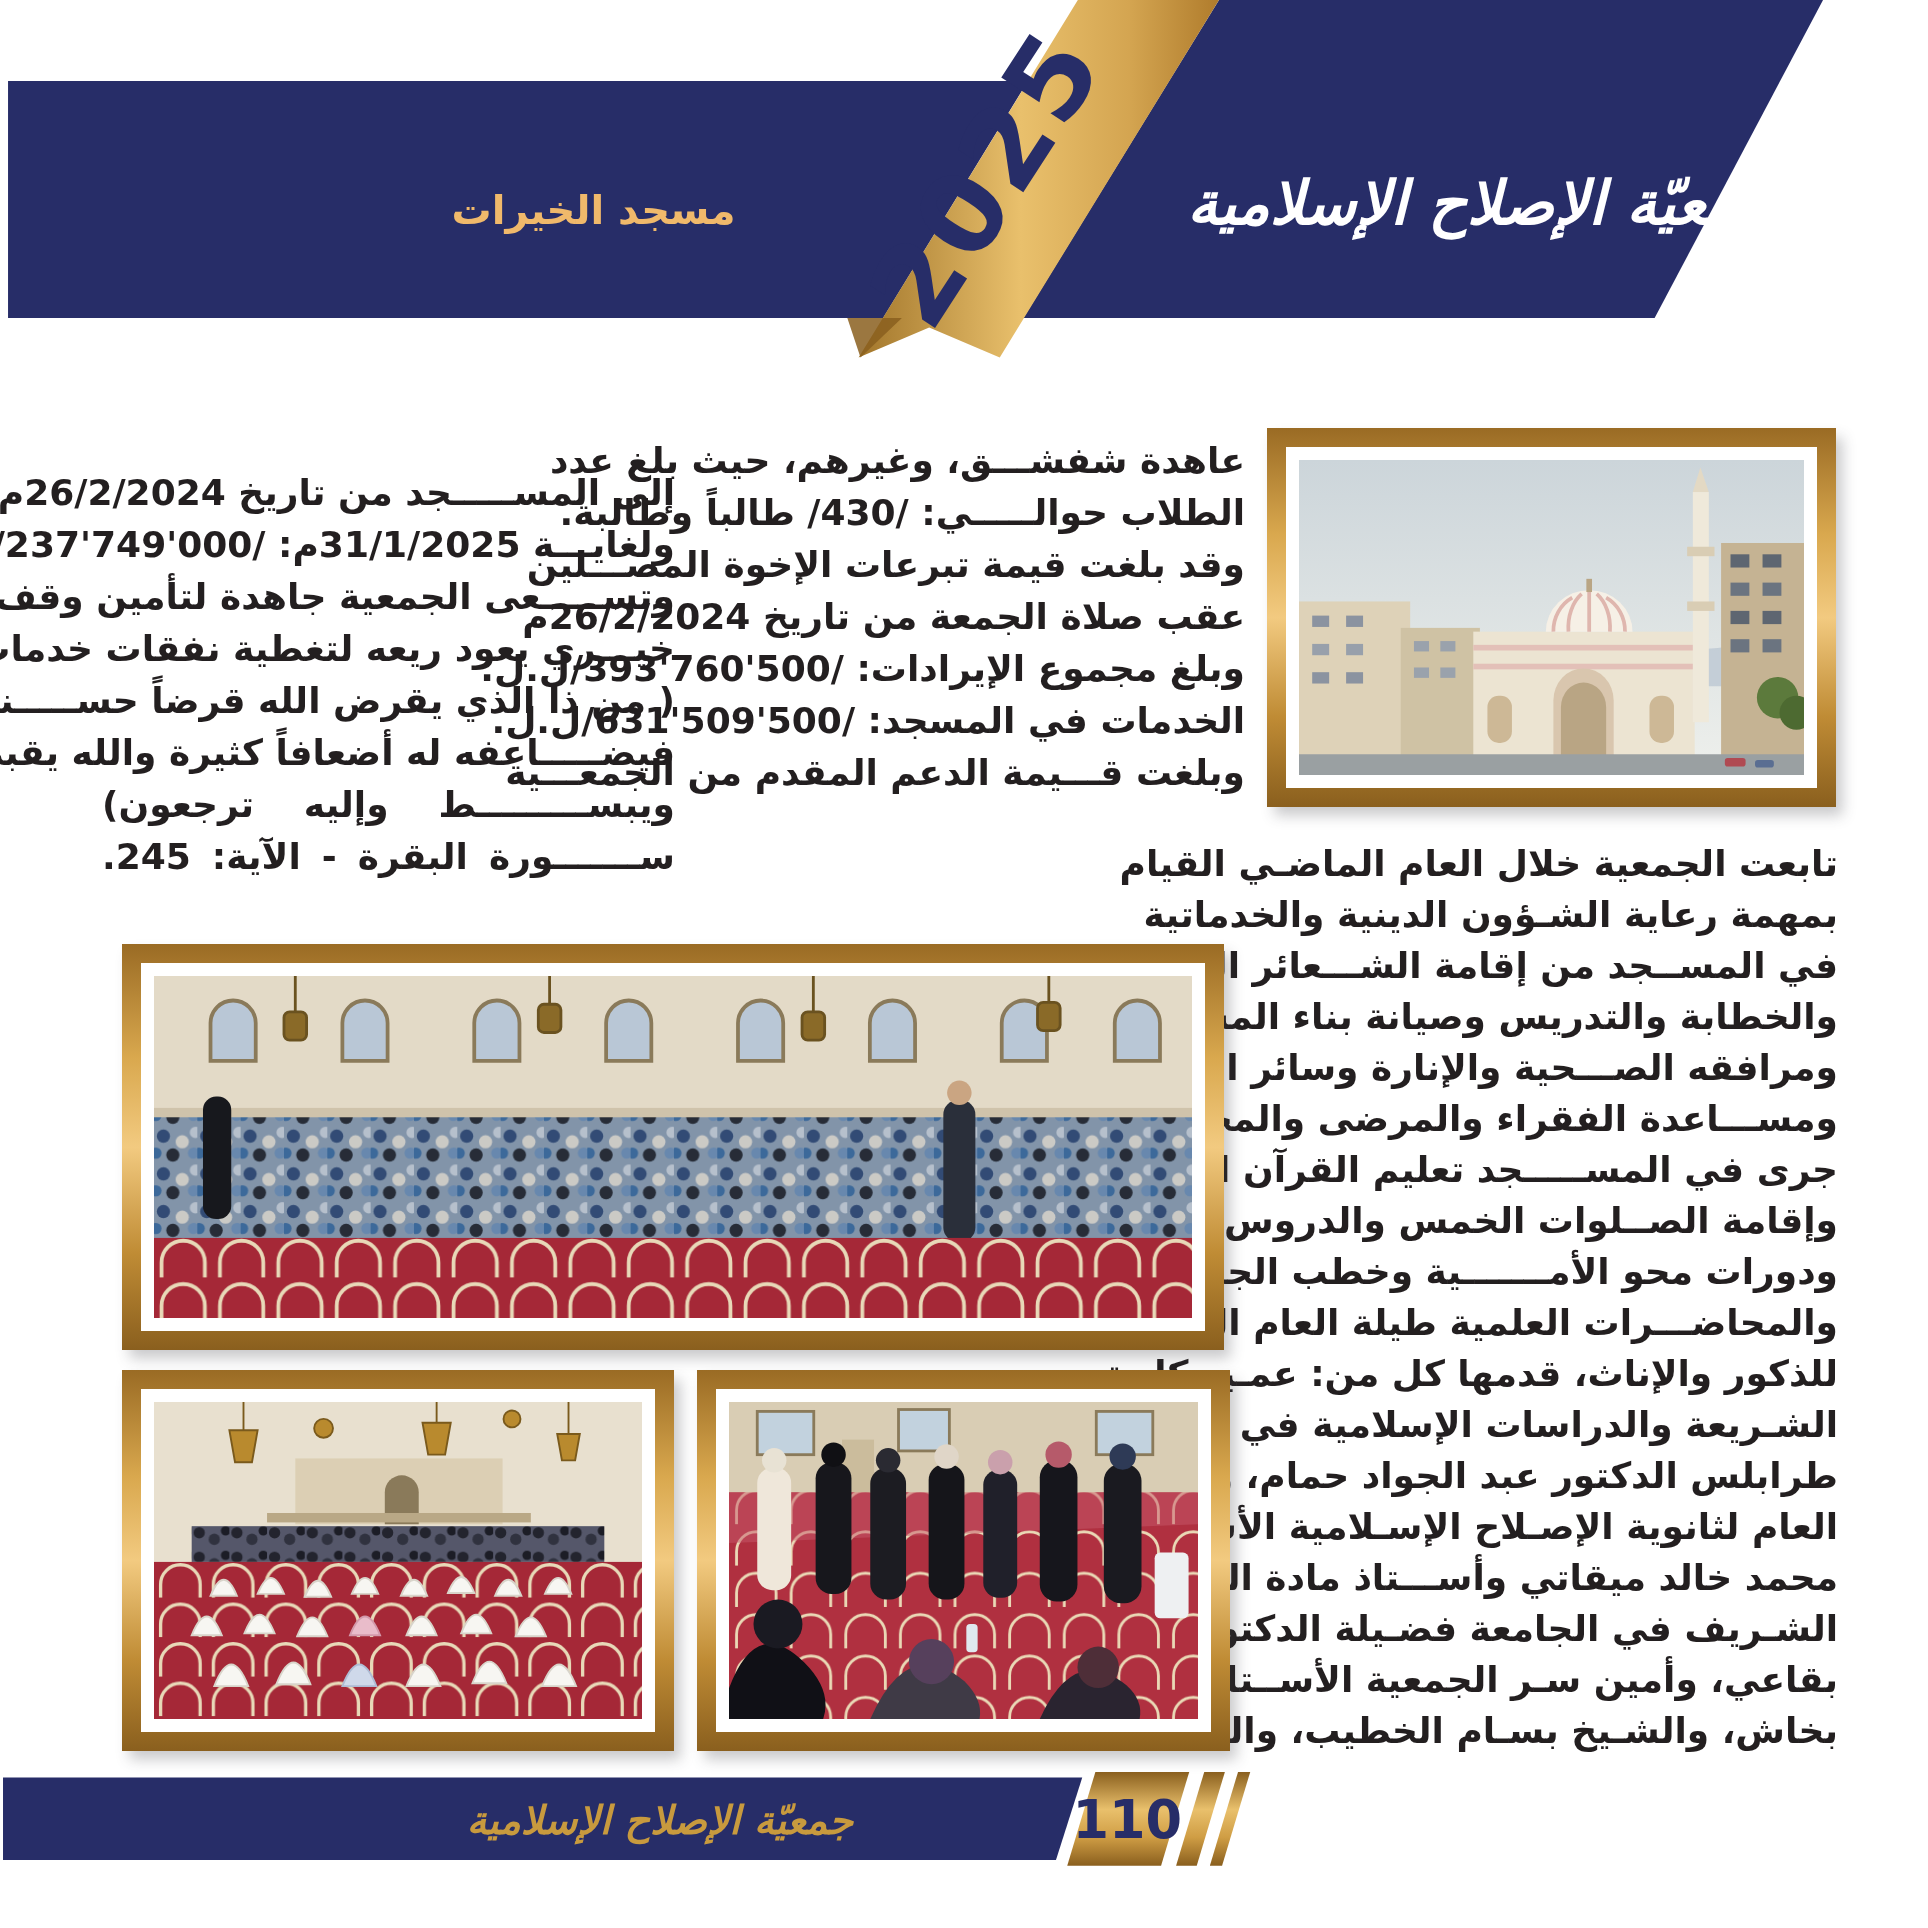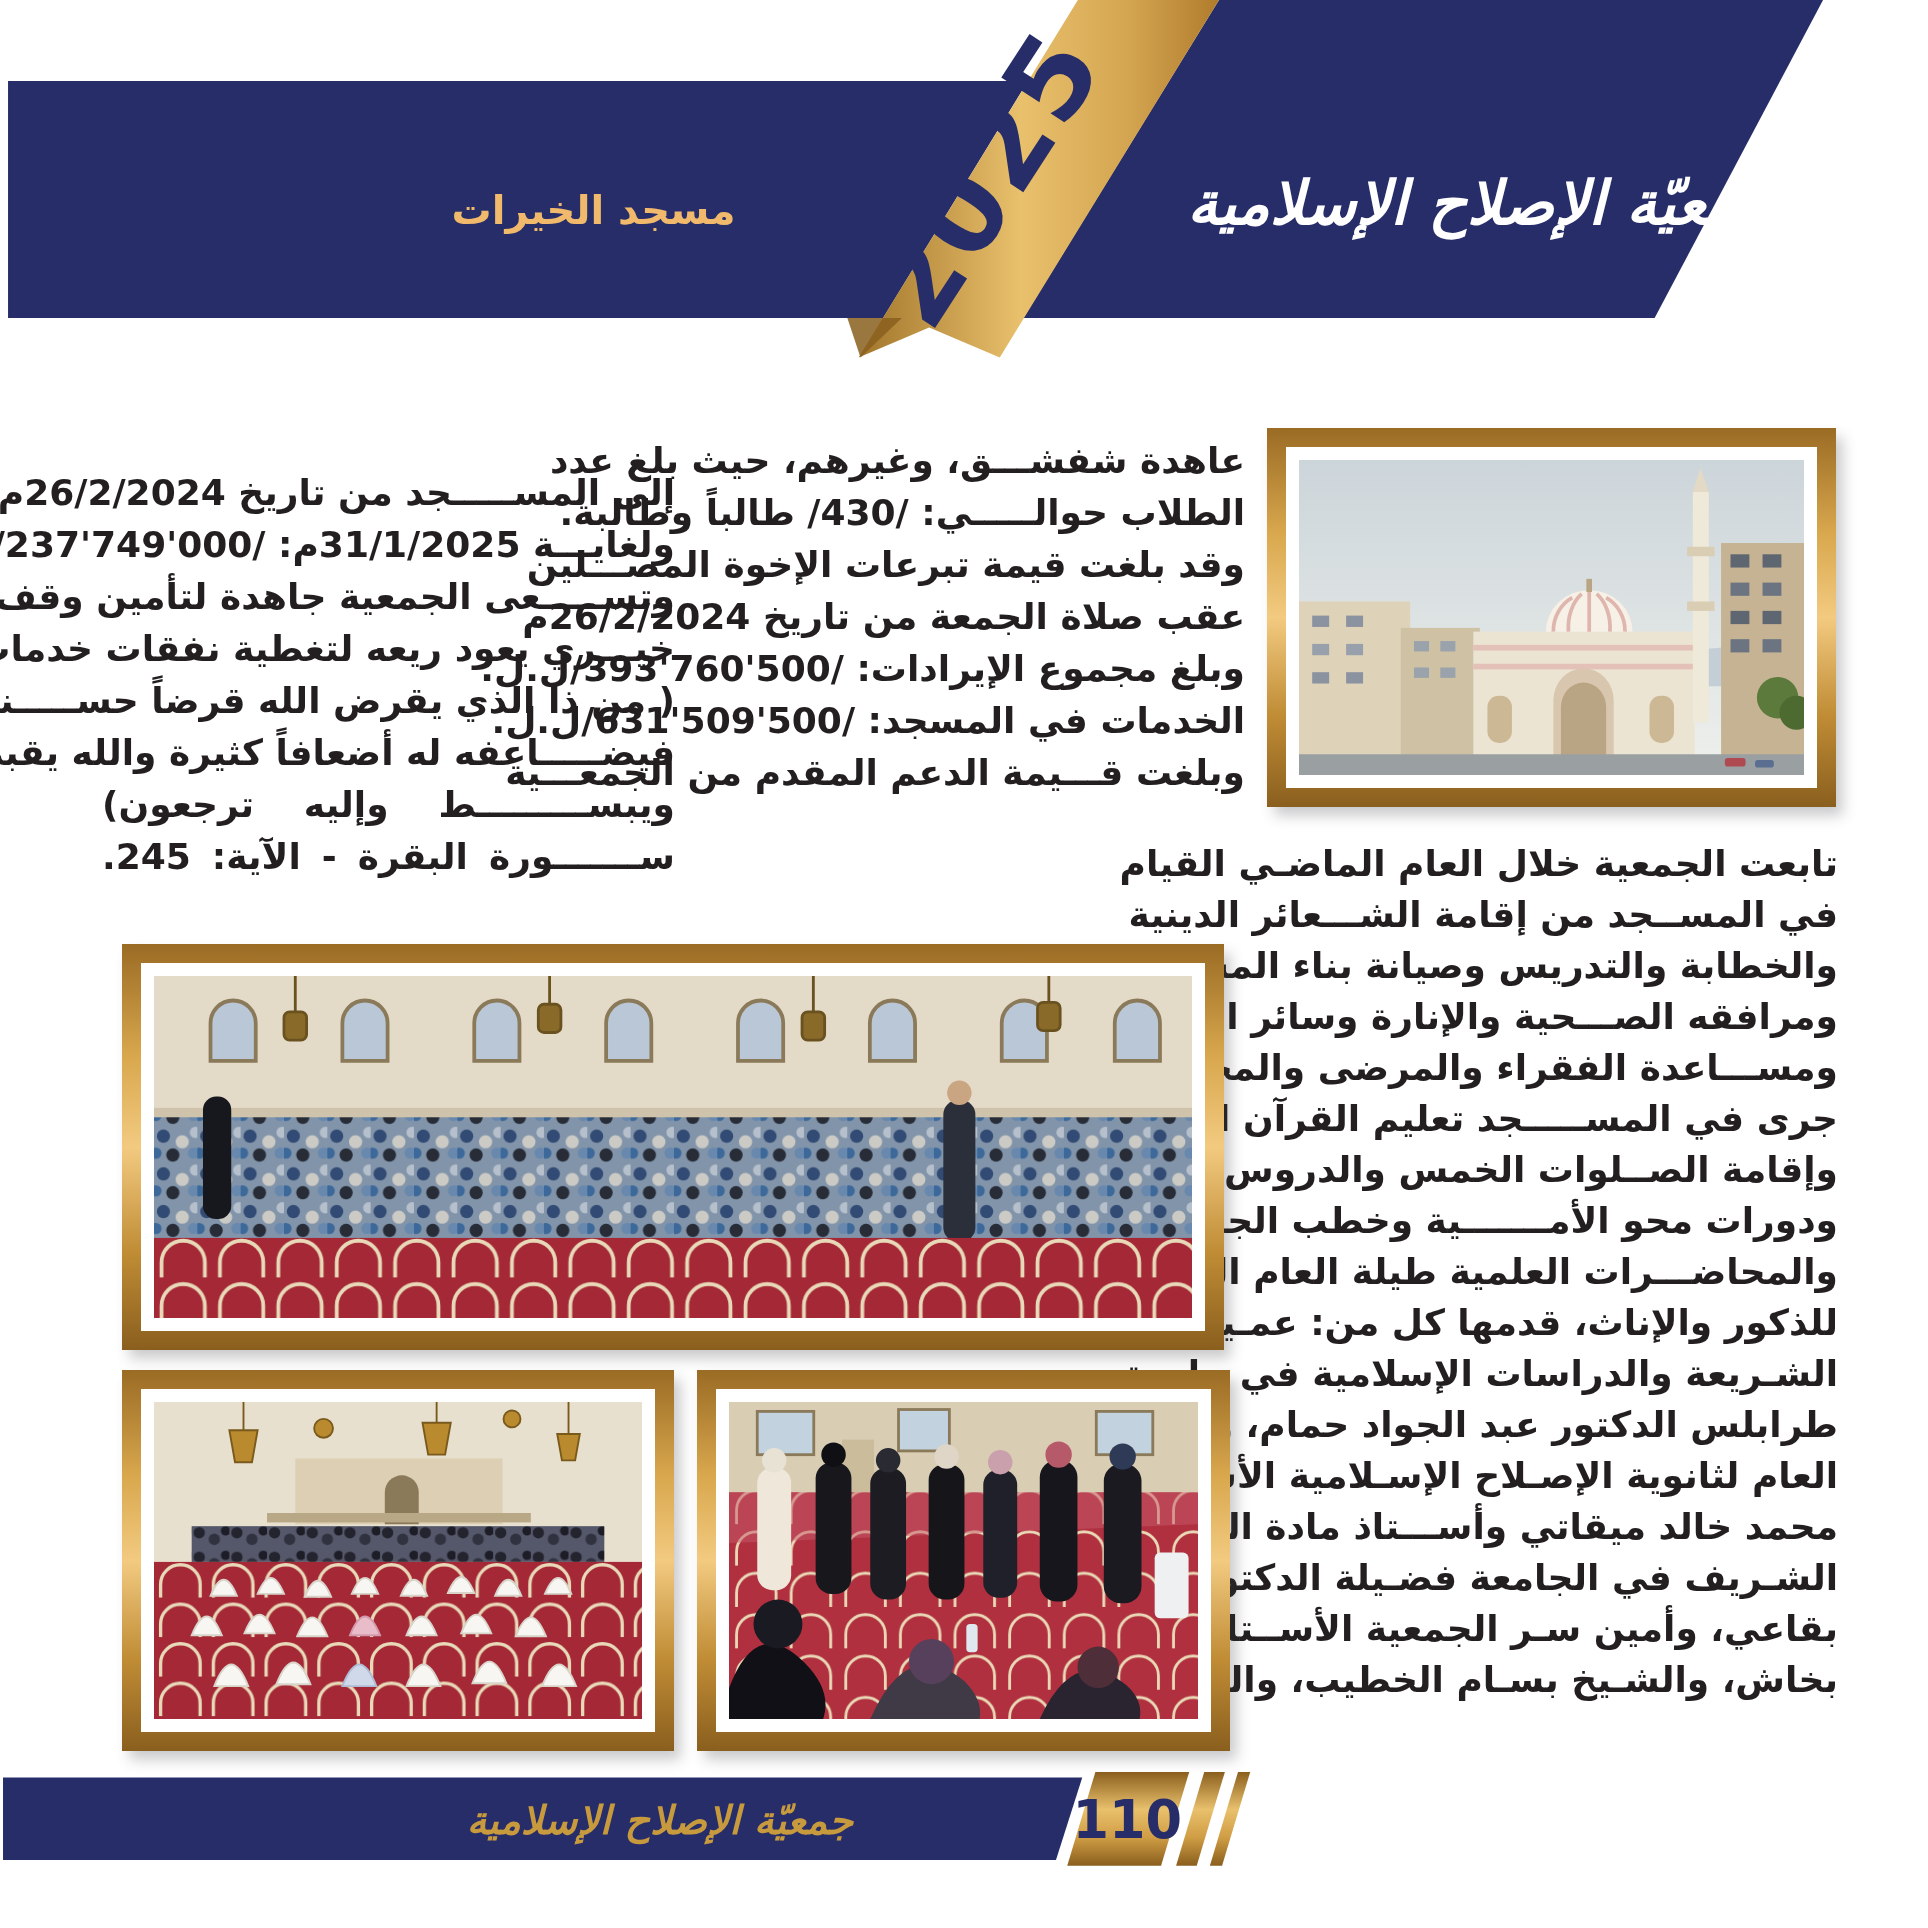--- a/index.html
+++ b/index.html
@@ -62,20 +62,21 @@
       <div class="tline">ولغايـــة ⁦31/1/2025⁩م: ⁦/237'749'000/⁩ل.ل.</div>
       <div class="tline">وتســـــعى الجمعية جاهدة لتأمين وقف</div>
       <div class="tline">خيـــري يعود ريعه لتغطية نفقات خدمات</div>
       <div class="tline">( من ذا الذي يقرض الله قرضاً حســـــناً</div>
       <div class="tline">فيضـــــاعفه له أضعافاً كثيرة والله يقبض</div>
       <div class="tline">ويبســـــــــط وإليه ترجعون)</div>
       <div class="tline">ســـــــورة البقرة - الآية: ⁦245⁩.</div>
     </div>
   <div class="col col-right">
       <div class="tline">تابعت الجمعية خلال العام الماضـي القيام</div>
+      <div class="tline">بمهمة رعاية الشـؤون الدينية والخدماتية</div>
       <div class="tline">في المســجد من إقامة الشـــعائر الدينية</div>
       <div class="tline">والخطابة والتدريس وصيانة بناء المســجد</div>
       <div class="tline">ومرافقه الصـــحية والإنارة وسائر الخدمات</div>
       <div class="tline">ومســـاعدة الفقراء والمرضى والمحتاجين.</div>
       <div class="tline">جرى في المســـــجد تعليم القرآن الكريم</div>
       <div class="tline">وإقامة الصــلوات الخمس والدروس الدينية</div>
       <div class="tline">ودورات محو الأمـــــــية وخطب الجمعة</div>
       <div class="tline">والمحاضـــرات العلمية طيلة العام المذكور</div>
       <div class="tline">للذكور والإناث، قدمها كل من: عمـيد كلـية</div>
       <div class="tline">الشـريعة والدراسات الإسلامية في جامعة</div>

